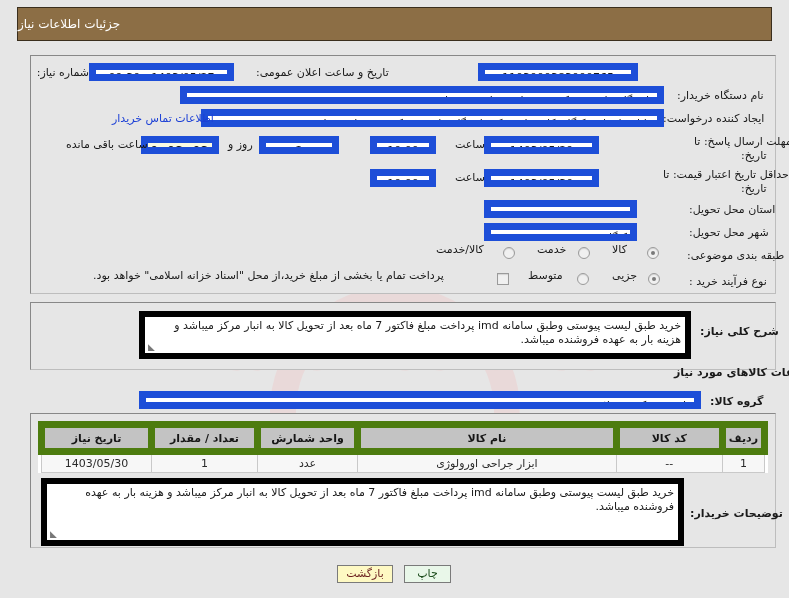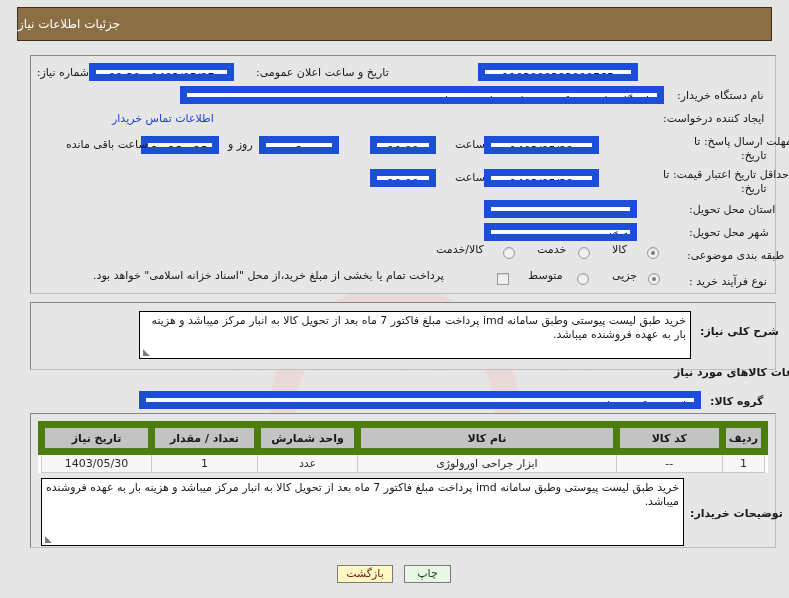--- a/index.html
+++ b/index.html
@@ -100,21 +100,21 @@
     width: 12px; height: 12px;
     background: #f0f0f0;
     border: 1px solid #9a9a9a;
     box-shadow: inset 0 1px 1px rgba(0,0,0,.12);
   }
 
   
   .ta {
     position: absolute;
     background: #ffffff;
-    border: 1px solid #000000;
+    border: 6px solid #000000;
     font-size: 11px;
     color: #1a1a1a;
     padding: 2px 4px;
     text-align: right;
     line-height: 14px;
     overflow: hidden;
     resize: none;
   }
   .ta .grip {
     position: absolute; right: auto; left: 1px; bottom: 1px;
@@ -215,20 +215,21 @@
   <div class="lbl" style="right:700px; top:66px; width:66px;">شماره نیاز:</div>
   <div class="fld" style="right:91px; top:63px; width:160px; left:auto; right:auto; left:478px;">1103000383000765</div>
 
   <div class="lbl" style="left:256px; top:66px;">تاریخ و ساعت اعلان عمومی:</div>
   <div class="fld" style="left:89px; top:63px; width:145px;">1403/05/27 - 09:30</div>
 
   <div class="lbl" style="left:677px; top:89px;">نام دستگاه خریدار:</div>
   <div class="fld rtl-right" style="left:180px; top:86px; width:484px;">دانشگاه علوم پزشکی و خدمات بهداشتی درمانی بوشهر</div>
 
   <div class="lbl" style="left:663px; top:112px;">ایجاد کننده درخواست:</div>
+  <div class="fld rtl-right" style="left:201px; top:109px; width:463px;">جلیل علمداری کنگان-کاربرداز شبکه دانشگاه علوم پزشکی و خدمات بهداشتی د</div>
   <a class="link" style="left:112px; top:110px;">اطلاعات تماس خریدار</a>
 
   <div class="lbl" style="left:694px; top:135px;">مهلت ارسال پاسخ: تا</div>
   <div class="lbl" style="left:741px; top:149px;">تاریخ:</div>
   <div class="fld" style="left:484px; top:136px; width:115px;">1403/05/29</div>
   <div class="inline-txt" style="left:455px; top:136px;">ساعت</div>
   <div class="fld" style="left:370px; top:136px; width:66px;">10:00</div>
   <div class="fld" style="left:259px; top:136px; width:80px;">2</div>
   <div class="inline-txt" style="left:228px; top:136px;">روز و</div>
   <div class="fld timer" style="left:141px; top:136px; width:78px;">00:03:03</div>

